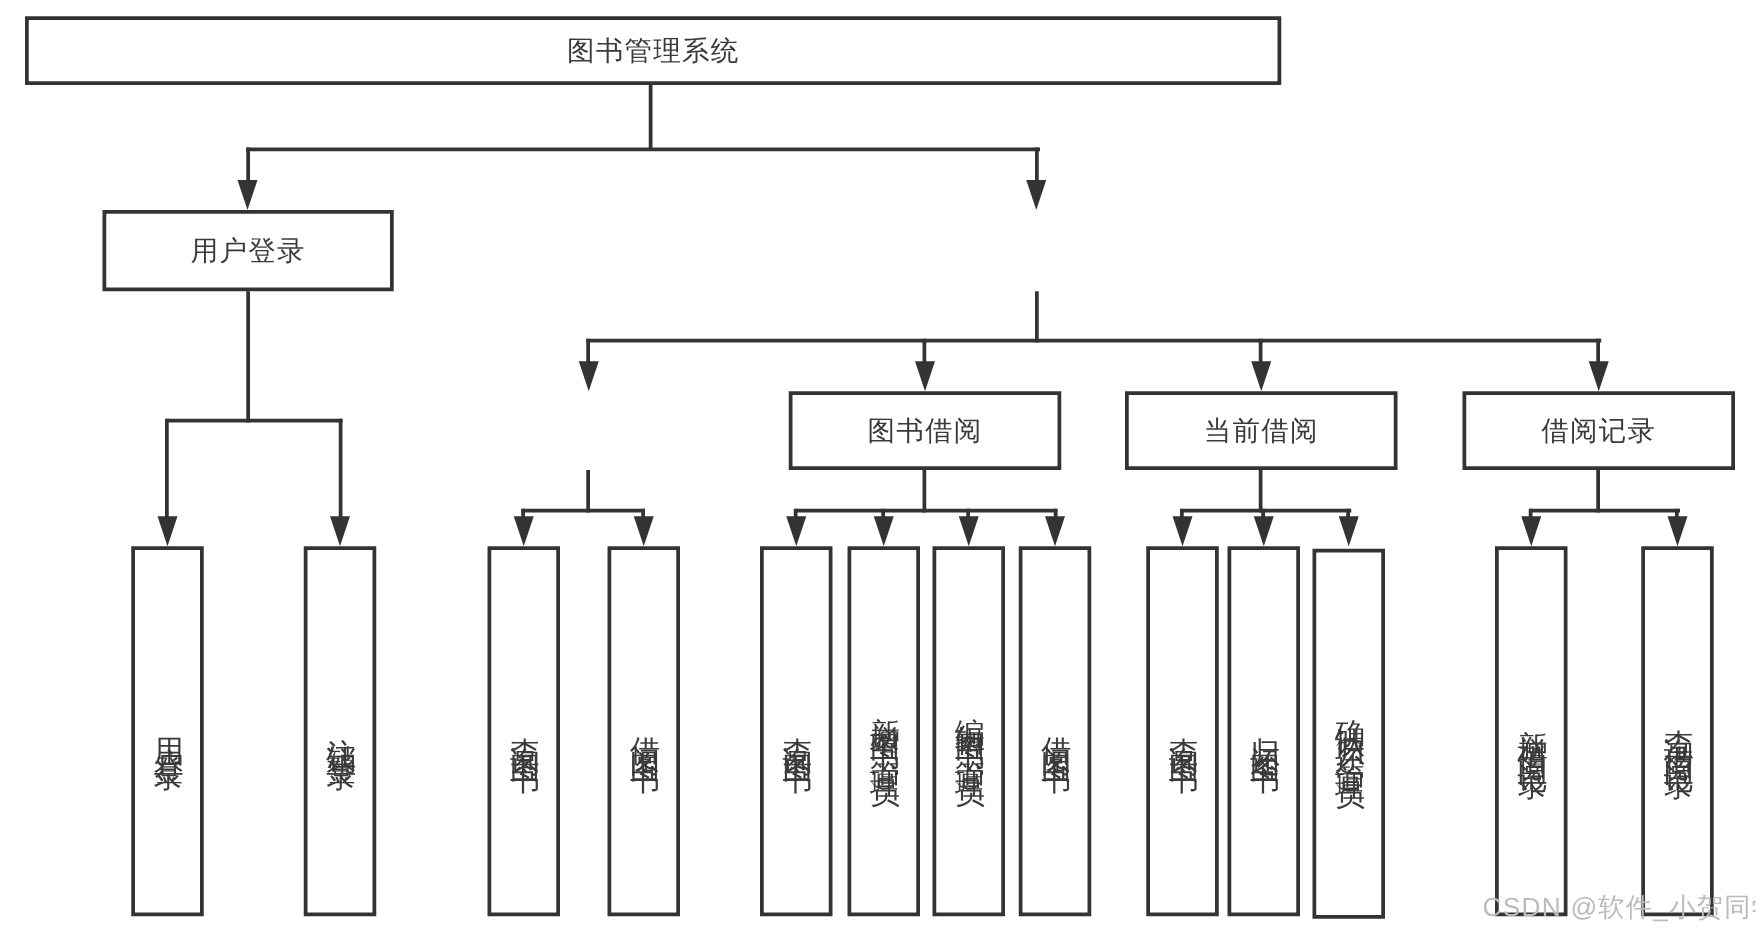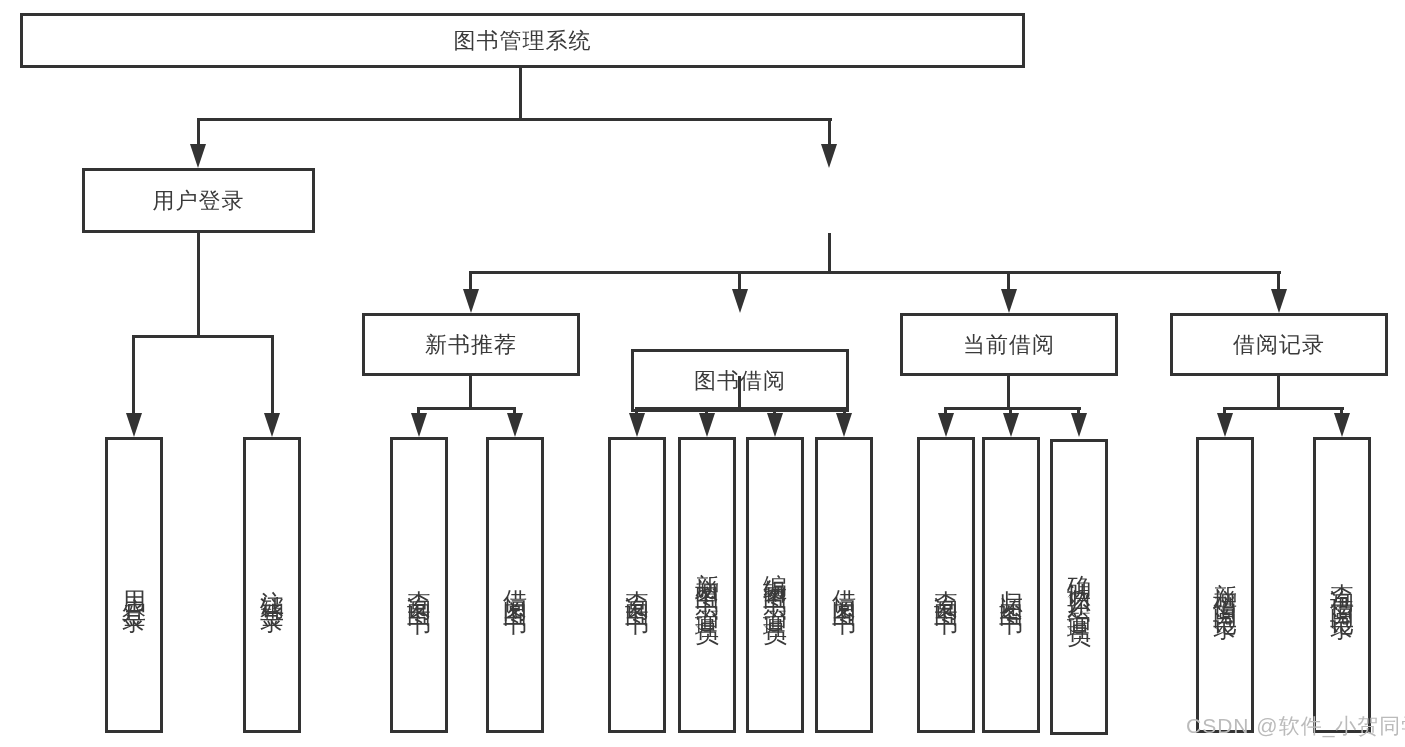--- a/index.html
+++ b/index.html
@@ -57,24 +57,21 @@
   <div class="hl" style="left:469px;top:271px;width:812px;"></div>
   <div class="vl" style="left:469px;top:271px;height:22px;"></div>
   <div class="ah" style="left:463px;top:289px;"></div>
   <div class="vl" style="left:738px;top:271px;height:22px;"></div>
   <div class="ah" style="left:732px;top:289px;"></div>
   <div class="vl" style="left:1007px;top:271px;height:22px;"></div>
   <div class="ah" style="left:1001px;top:289px;"></div>
   <div class="vl" style="left:1277px;top:271px;height:22px;"></div>
   <div class="ah" style="left:1271px;top:289px;"></div>
 
-  <div class="box" style="left:362px;top:313px;width:218px;height:63px;">
-    <span>新书推荐</span>
-  </div>
-  <div class="box" style="left:631px;top:313px;width:218px;height:63px;margin-top:36px;">
+  <div class="box" style="left:631px;top:313px;width:218px;height:63px;">
     <span>图书借阅</span>
   </div>
   <div class="box" style="left:1170px;top:313px;width:218px;height:63px;">
     <span>借阅记录</span>
   </div>
   <div class="box" style="left:900px;top:313px;width:218px;height:63px;">
     <span>当前借阅</span>
   </div>
 
   <div class="vl" style="left:469px;top:376px;height:34px;"></div>

